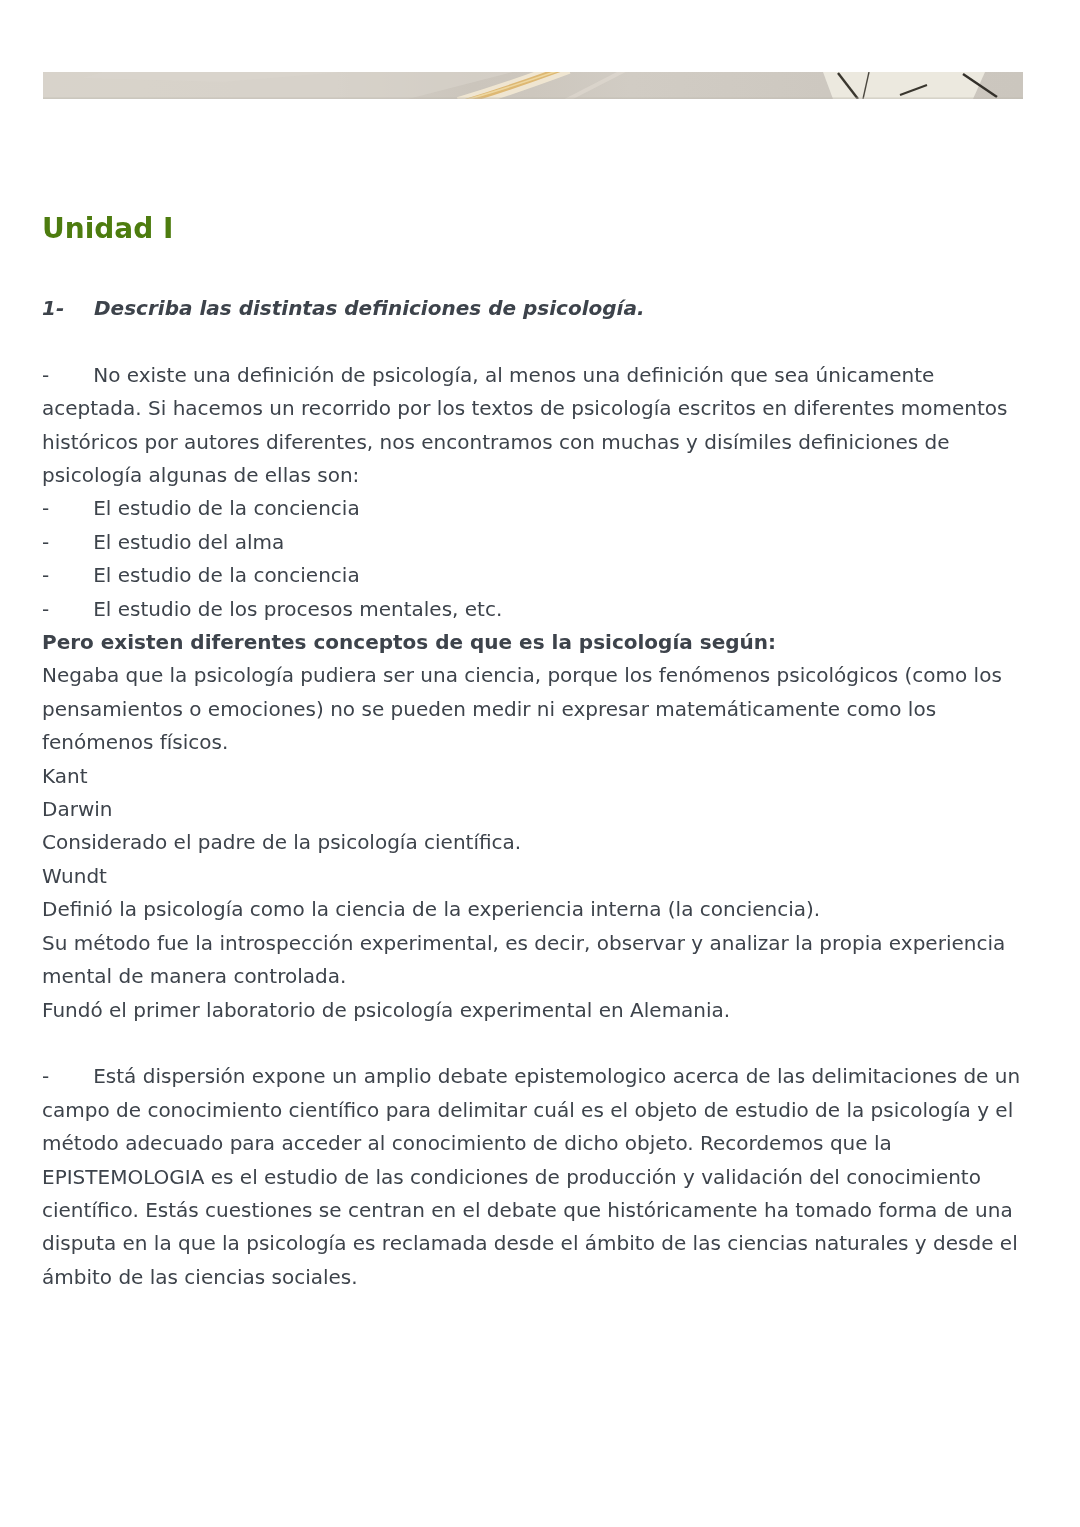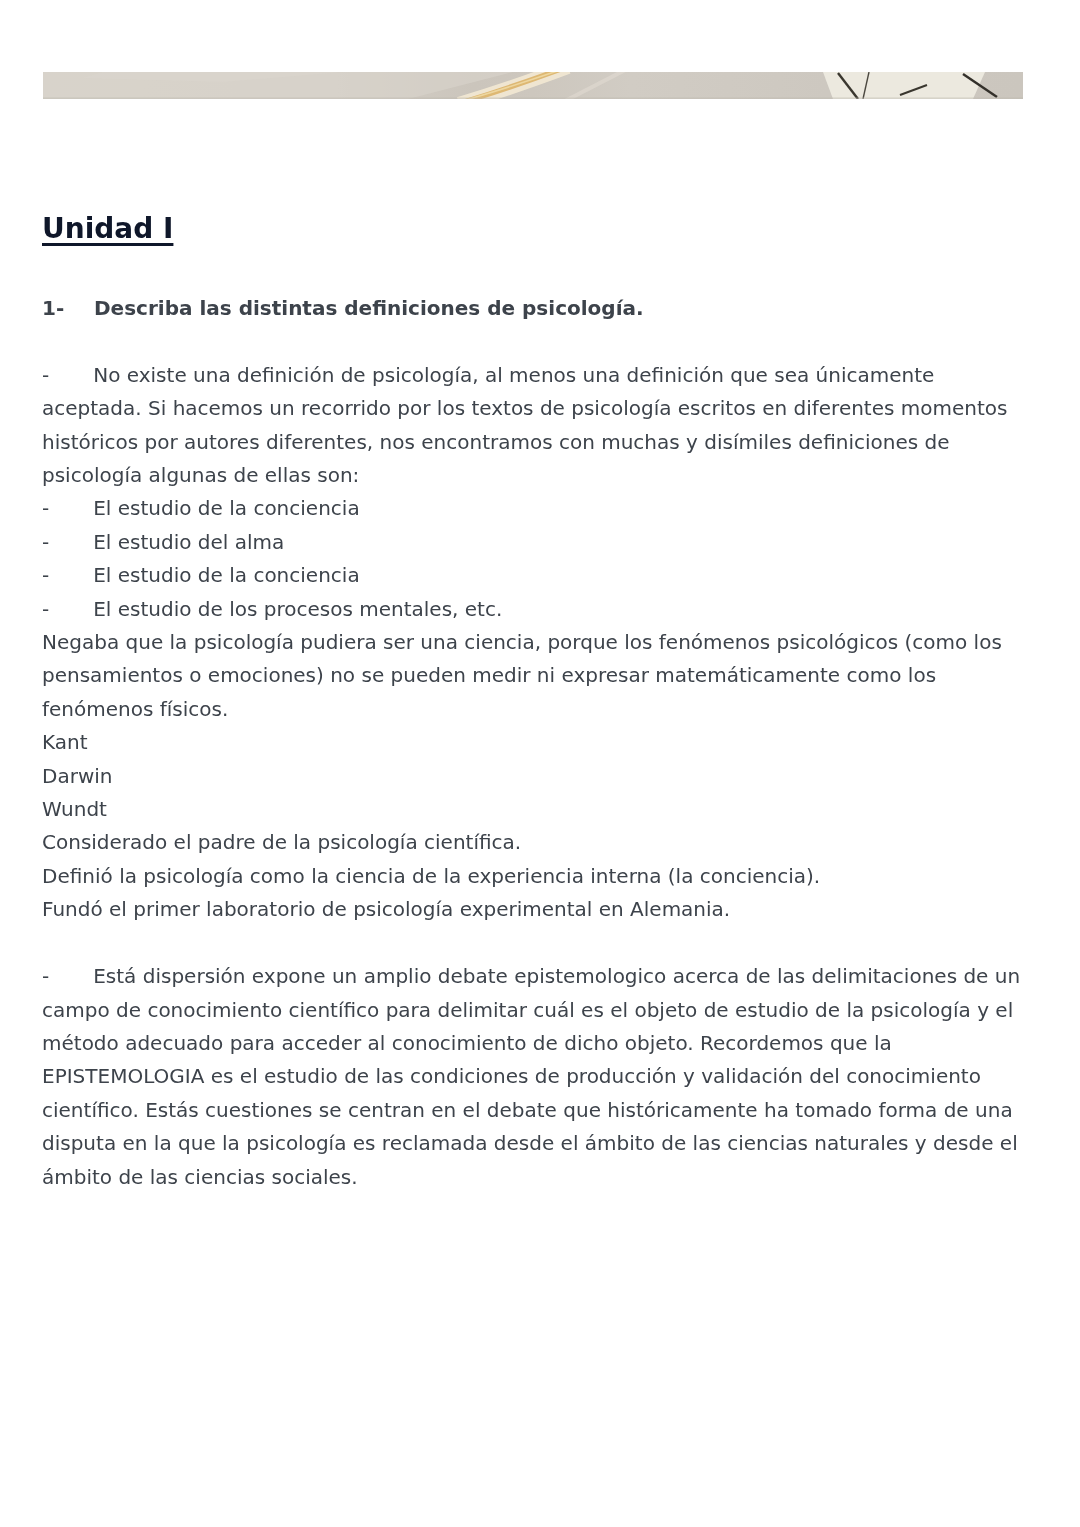--- a/index.html
+++ b/index.html
@@ -23,26 +23,25 @@
     font-size:20px;
     line-height:33.4px;
   }
   .doc-title{
     margin:0 0 46px 0;
     font-size:28px;
     line-height:34px;
     font-weight:bold;
   }
   .doc-title span{
-    color:#0f172a;
-    text-decoration:underline;
+    color:#4d7c0f;
     text-decoration-thickness:3px;
     text-underline-offset:5px;
   }
-  .h-block{font-weight:bold;margin:0 0 33.4px 0;}
+  .h-block{font-weight:bold;margin:0 0 33.4px 0;font-style:italic;}
   .h-block.no-gap{margin-bottom:0;}
   .h-block .prefix{display:inline-block;width:52px;}
   .dash-block{margin:0;}
   .dash-block .tab{display:inline-block;width:44px;}
   .plain{margin:0;}
   .bold-line{margin:0;font-weight:bold;}
   .blank-line{height:33.4px;}
 </style>
 </head>
 <body>
@@ -98,29 +97,31 @@
   <p class="dash-block">
     <span class="dash">-</span><span class="tab"></span><span>El estudio del alma</span>
   </p>
   <p class="dash-block">
     <span class="dash">-</span><span class="tab"></span><span>El estudio de la conciencia</span>
   </p>
   <p class="dash-block">
     <span class="dash">-</span><span class="tab"></span><span>El estudio de los procesos mentales, etc.</span>
   </p>
 
+  <p class="bold-line">Pero existen diferentes conceptos de que es la psicología según:</p>
 
   <p class="plain">Negaba que la psicología pudiera ser una ciencia, porque los fenómenos psicológicos (como los pensamientos o emociones) no se pueden medir ni expresar matemáticamente como los fenómenos físicos.</p>
   <p class="plain">Kant</p>
 
   <p class="plain">Darwin</p>
 
+  <p class="plain">Considerado el padre de la psicología científica.</p>
   <p class="plain">Wundt</p>
-  <p class="plain">Considerado el padre de la psicología científica.</p>
   <p class="plain">Definió la psicología como la ciencia de la experiencia interna (la conciencia).</p>
+  <p class="plain">Su método fue la introspección experimental, es decir, observar y analizar la propia experiencia mental de manera controlada.</p>
   <p class="plain">Fundó el primer laboratorio de psicología experimental en Alemania.</p>
 
   <div class="blank-line"></div>
 
 
   <p class="dash-block">
     <span class="dash">-</span><span class="tab"></span><span>Está dispersión expone un amplio debate epistemologico acerca de las delimitaciones de un campo de conocimiento científico para delimitar cuál es el objeto de estudio de la psicología y el método adecuado para acceder al conocimiento de dicho objeto. Recordemos que la EPISTEMOLOGIA es el estudio de las condiciones de producción y validación del conocimiento científico. Estás cuestiones se centran en el debate que históricamente ha tomado forma de una disputa en la que la psicología es reclamada desde el ámbito de las ciencias naturales y desde el ámbito de las ciencias sociales.</span>
   </p>
 
 </div>

